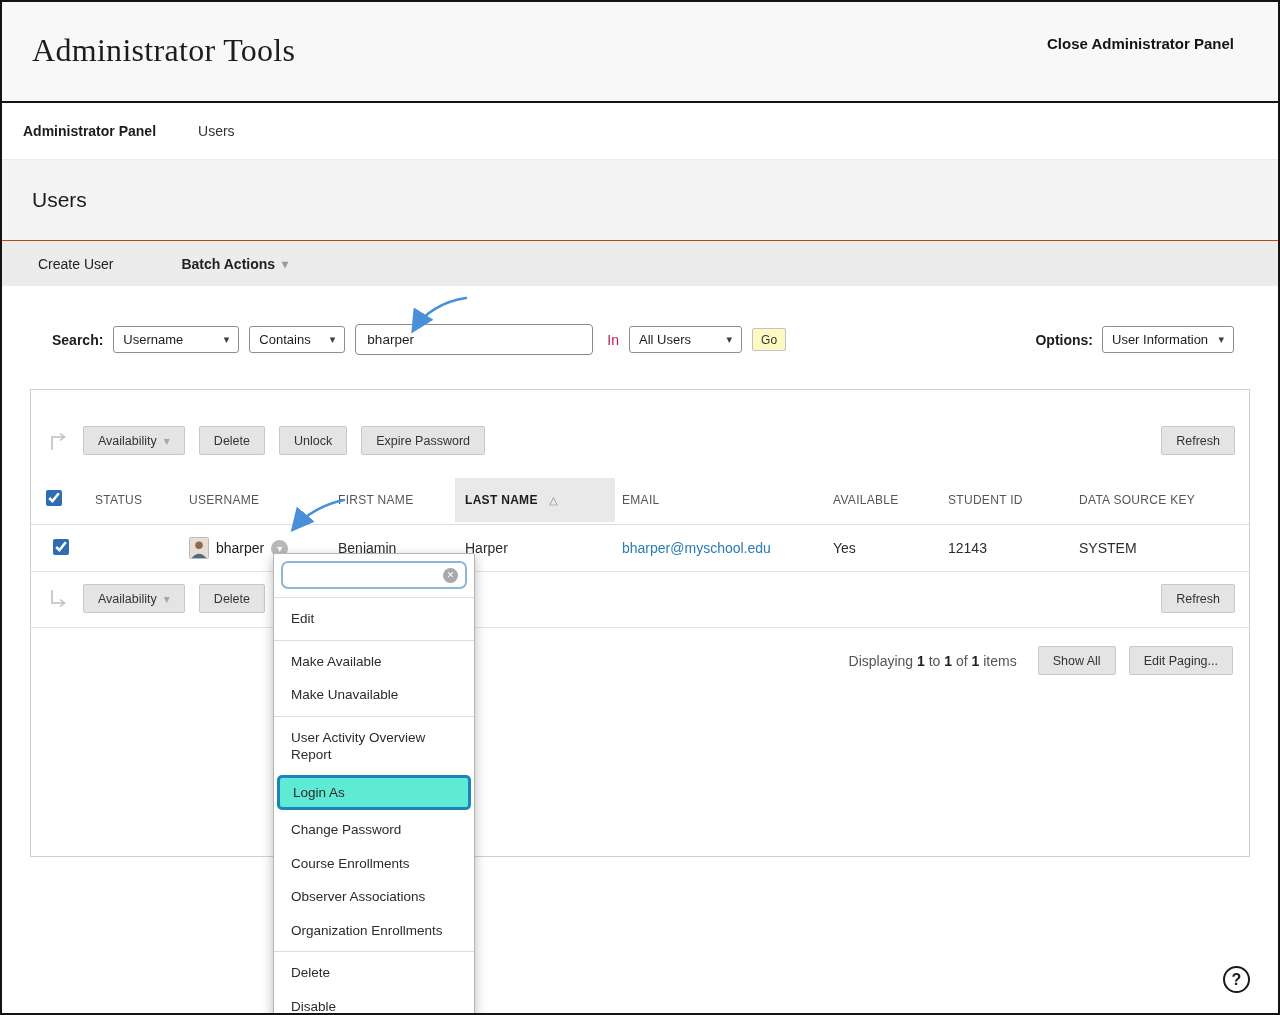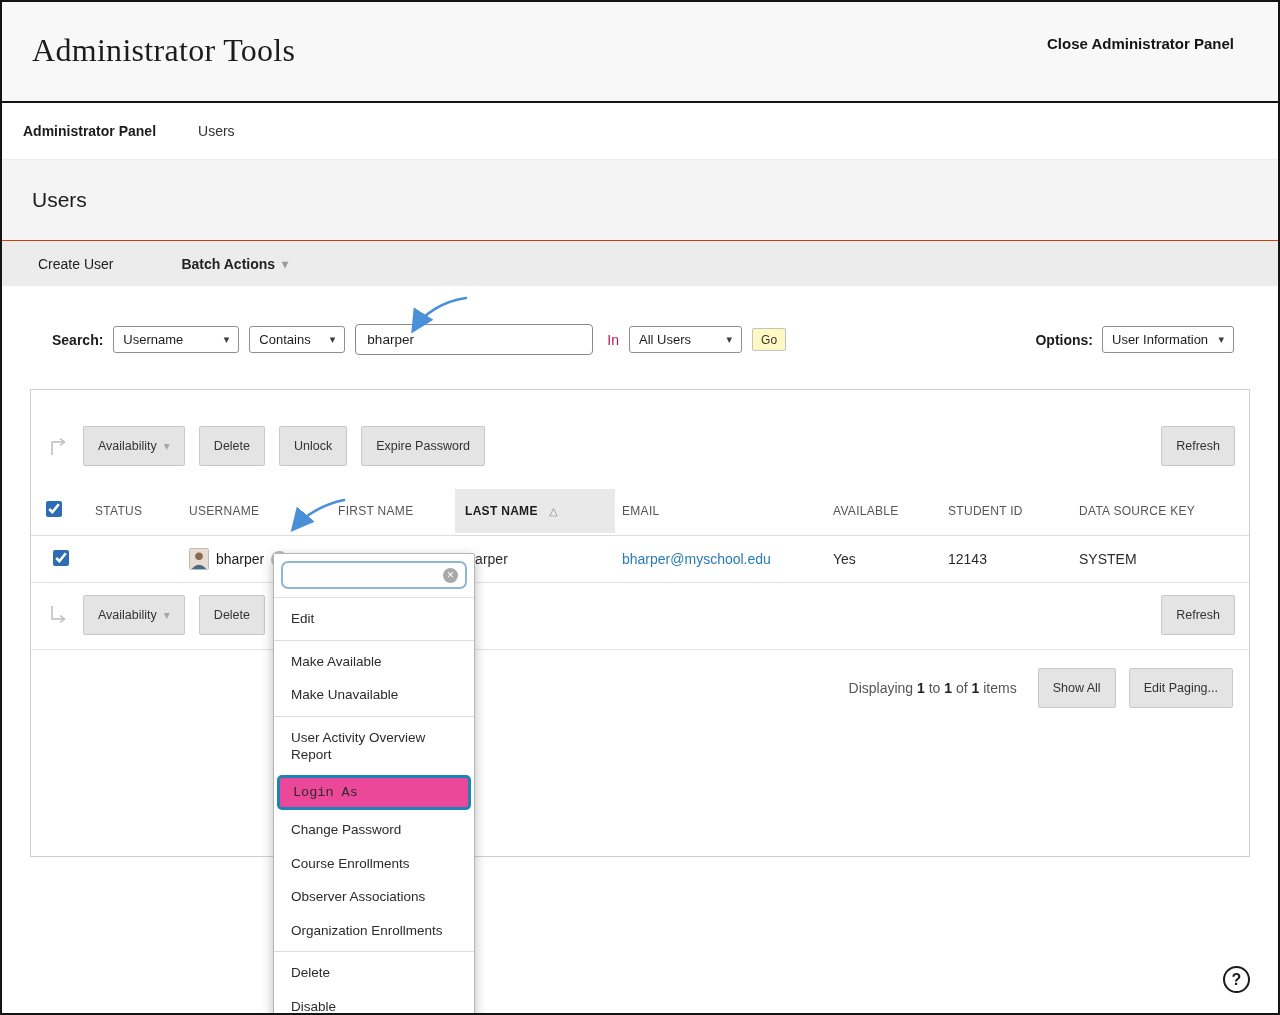--- a/index.html
+++ b/index.html
@@ -35,21 +35,21 @@
   .sel .chev { color:#3c3c3c; font-size:11px; }
   .search-input { width:238px; height:31px; border:1px solid #8a8a8a; border-radius:4px; padding:0 11px; font-size:13.5px; color:#1c1c1c; font-family:inherit; margin-right:4px; }
   .go-btn { height:23px; padding:0 8px; font-size:12px; background:#fef9c3; border:1px solid #c2c2c2; border-radius:2px; color:#333; cursor:pointer; font-family:inherit; }
   .opts { margin-left:auto; display:flex; align-items:center; gap:9px; }
 
   
   .content-box { margin:0 28px; background:#fff; border:1px solid #cfcfcf; height:468px; position:relative; }
   .tb-row { display:flex; align-items:center; padding:36px 14px 10px 18px; gap:14px; }
   .tb-row.bottom { padding-top:12px; padding-bottom:14px; border-bottom:1px solid #e4e4e4; }
   .branch { width:20px; height:22px; flex:0 0 auto; }
-  .btn { display:inline-flex; align-items:center; gap:7px; background:#e4e4e4; border:1px solid #c8c8c8; border-radius:2px; color:#333; font-size:12.5px; height:40px; padding:0 14px; cursor:pointer; font-family:inherit; white-space:nowrap; }
+  .btn { display:inline-flex; align-items:center; gap:7px; background:#e4e4e4; border:1px solid #c8c8c8; border-radius:2px; color:#333; font-size:12.5px; height:29px; padding:0 14px; cursor:pointer; font-family:inherit; white-space:nowrap; }
   .btn .chev { color:#a8a8a8; }
   .right { margin-left:auto; }
 
   
   .grid { display:grid; grid-template-columns:64px 94px 149px 127px 157px 211px 115px 131px 1fr; align-items:center; }
   .ghead { margin-top:10px; border-bottom:1px solid #ddd; }
   .ghead > div { font-size:12px; color:#555; letter-spacing:.3px; padding:15px 0; }
   .ghead .cb-cell, .grow .cb-cell { padding-left:15px; }
   .grow { border-bottom:1px solid #e2e2e2; }
   .grow > div { font-size:14px; color:#2b2b2b; padding:12px 0; }
@@ -69,21 +69,21 @@
 
   
   .ctx-menu { position:absolute; left:271px; top:551px; width:202px; background:#fff; border:1px solid #b5b5b5; border-radius:2px; box-shadow:0 4px 12px rgba(0,0,0,.28); z-index:10; padding-bottom:4px; }
   .ctx-search-wrap { padding:7px 7px 8px 7px; border-bottom:1px solid #e0e0e0; }
   .ctx-search { display:flex; align-items:center; border:2px solid #8fb6d2; border-radius:7px; height:28px; padding:0 7px 0 9px; gap:6px; }
   .ctx-search input { border:none; outline:none; flex:1; min-width:0; font-size:13px; font-family:inherit; }
   .clear-ic { width:15px; height:15px; border-radius:50%; background:#a9a9a9; color:#fff; font-size:9px; display:inline-flex; align-items:center; justify-content:center; cursor:pointer; flex:0 0 auto; }
   .ctx-list { padding-top:4px; }
   .ctx-item { font-size:13.5px; color:#2b2b2b; padding:8px 17px; line-height:1.3; cursor:pointer; }
   .ctx-div { border-top:1px solid #ddd; margin:4px 0; }
-  .ctx-item.hl { margin:3px 3px; border:3px solid #1d84b8; border-radius:5px; padding:6px 13px; background:#ec4899;font-family:Liberation Mono, monospace; }
+  .ctx-item.hl { margin:3px 3px; border:3px solid #1d84b8; border-radius:5px; padding:6px 13px; background:#5eead4; }
 
   
   .help { position:absolute; right:28px; bottom:20px; width:27px; height:27px; border:2.5px solid #1a1a1a; border-radius:50%; display:flex; align-items:center; justify-content:center; font-weight:700; font-size:16px; color:#1a1a1a; background:#fff; cursor:pointer; }
 
   .overlay { position:absolute; inset:0; pointer-events:none; z-index:20; }
 </style>
 </head>
 <body>
 
 <div class="page">

